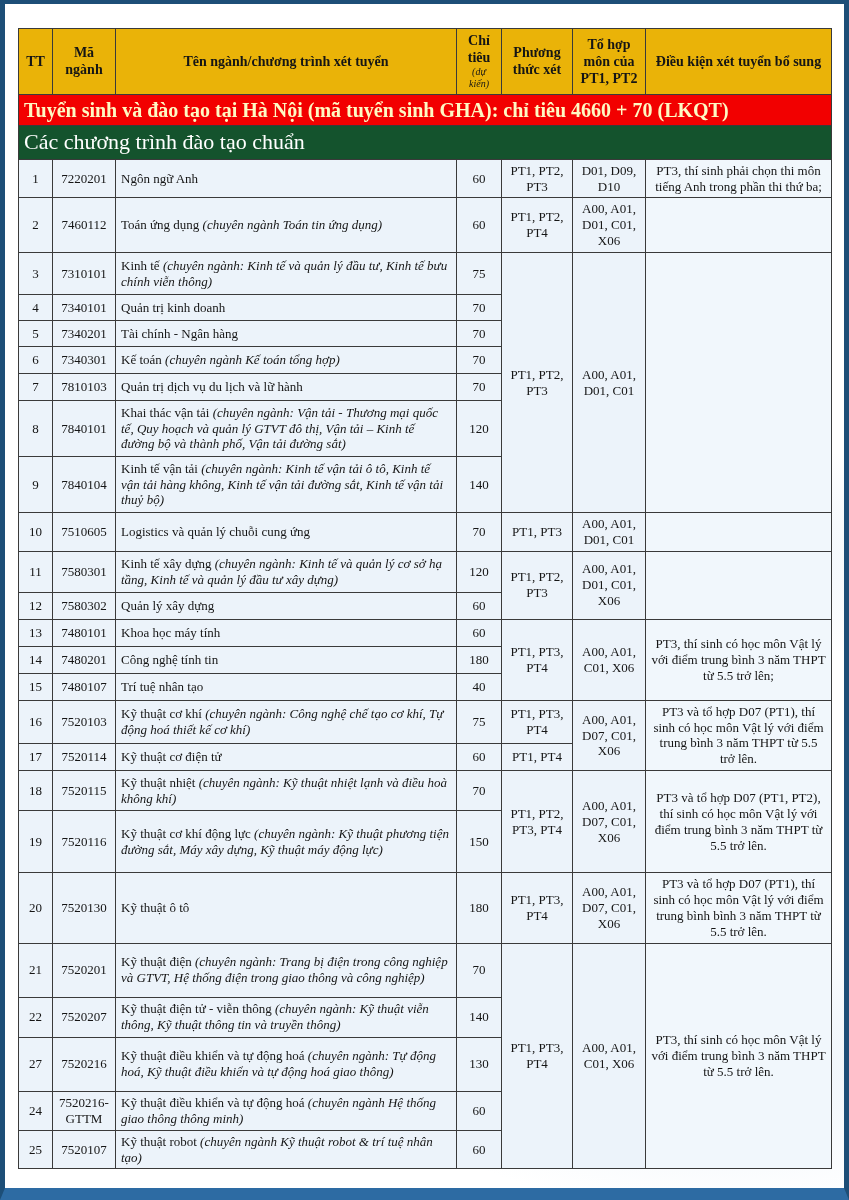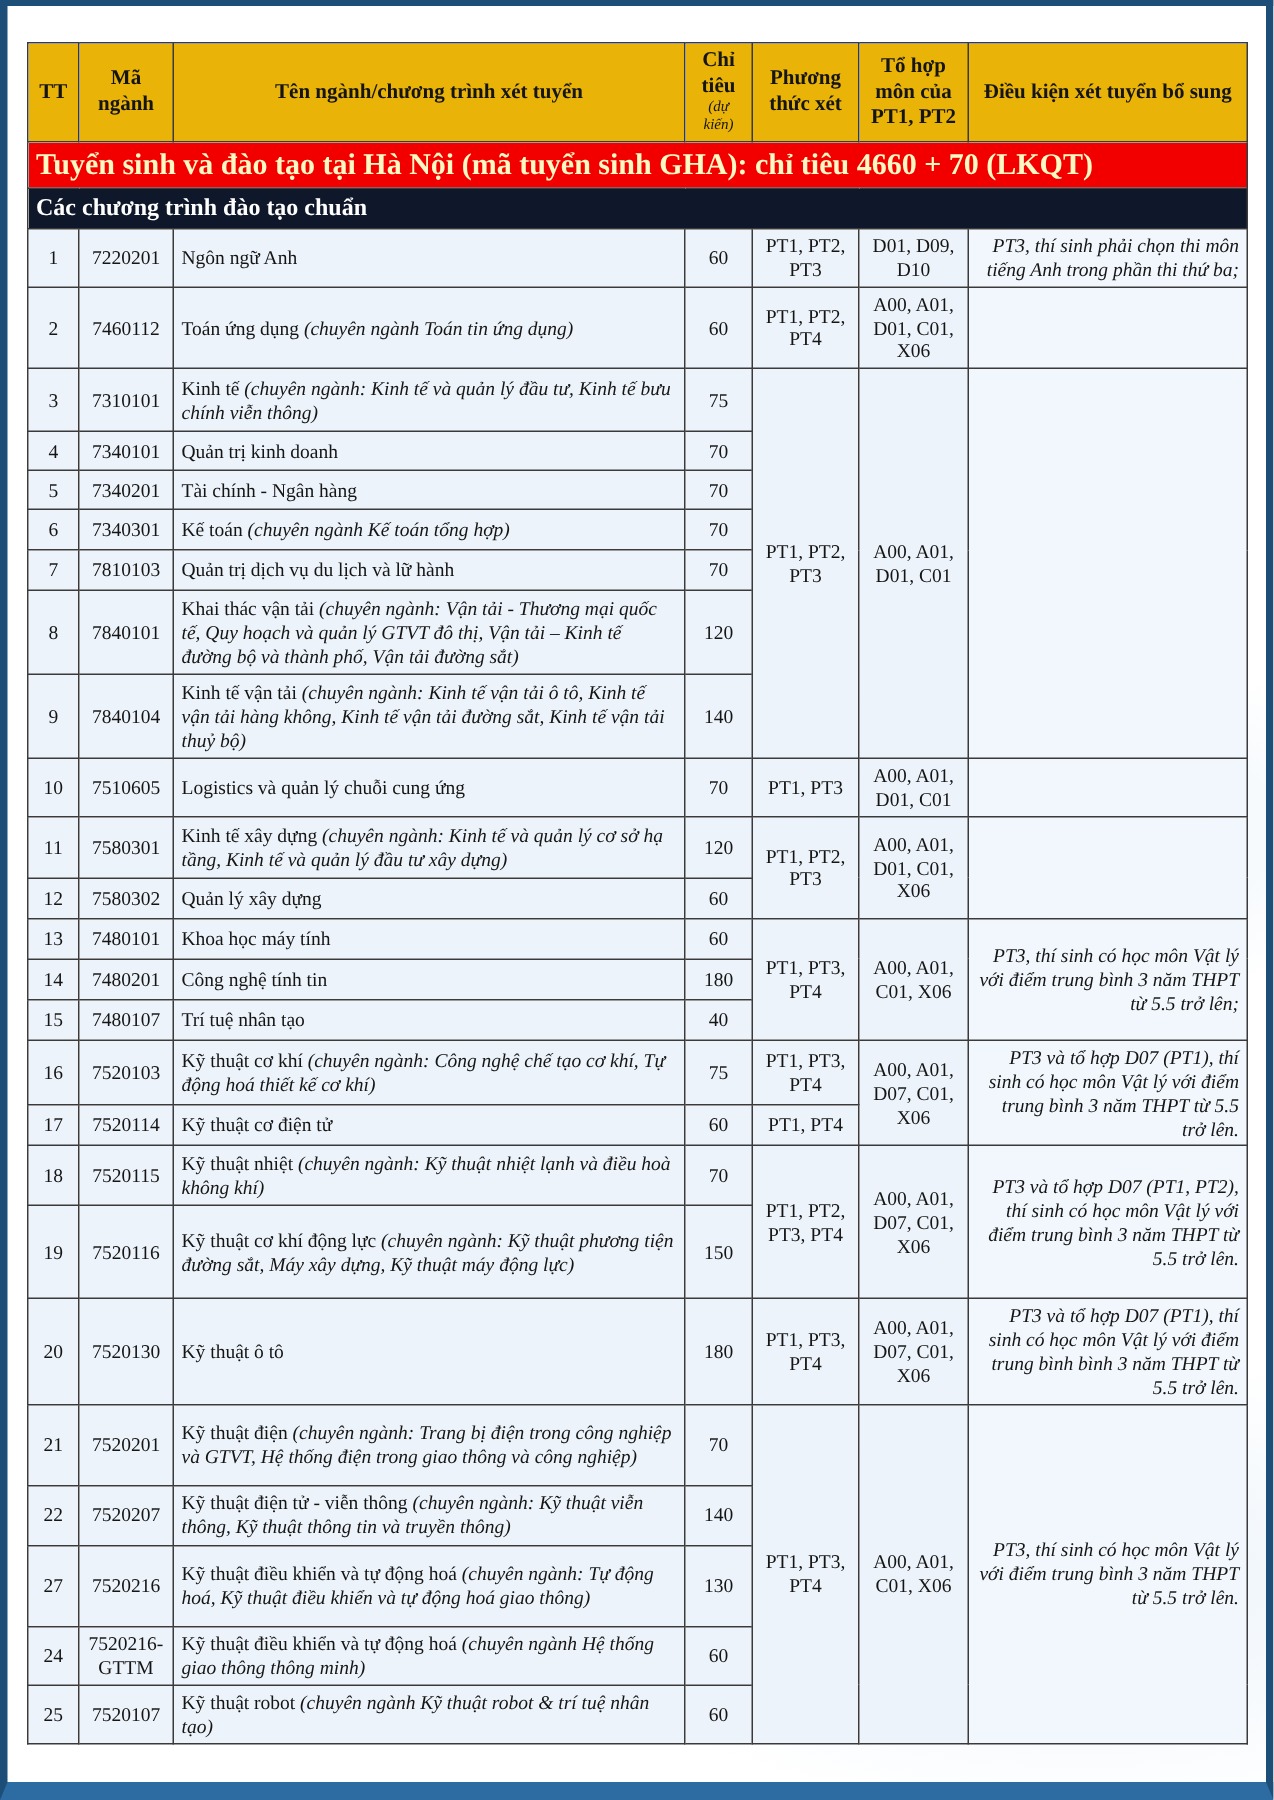--- a/index.html
+++ b/index.html
@@ -39,26 +39,26 @@
   table.adm th,table.adm td{border:1px solid #3a3a3a;vertical-align:middle;padding:3px 5px;overflow:hidden;}
   thead th{
     background:#eab308;font-weight:bold;text-align:center;font-size:14px;height:46px;padding:4px 3px;
   }
   thead th .note{display:block;font-weight:normal;font-style:italic;font-size:10px;}
   td.banner-cell{
     background:#f20000;color:#fef9c3;font-weight:bold;font-size:20px;
     text-align:left;padding:12px 10px;height:24px;
   }
   td.section-cell{
-    background:#0f172a;color:#ffffff;font-weight:bold;font-size:16px;
+    background:#14532d;color:#ffffff;font-weight:normal;font-size:22px;
     text-align:left;padding:7px 10px;height:20px;
   }
   td.c-tt,td.c-code,td.c-quota,td.c-pt,td.c-combo{text-align:center;background:#ecf3fa;}
   td.c-name{text-align:left;background:#ecf3fa;padding-left:8px;padding-right:6px;}
-  td.c-cond{text-align:right;background:#f1f7fc;padding-left:7px;padding-right:6px;font-style:italic;}
+  td.c-cond{text-align:center;background:#f1f7fc;padding-left:7px;padding-right:6px;}
   td.c-name .sub{font-style:italic;}
 </style>
 </head>
 <body>
 
 <div class="frame">
 
   <div class="content">
     <table class="adm">
       <colgroup>

